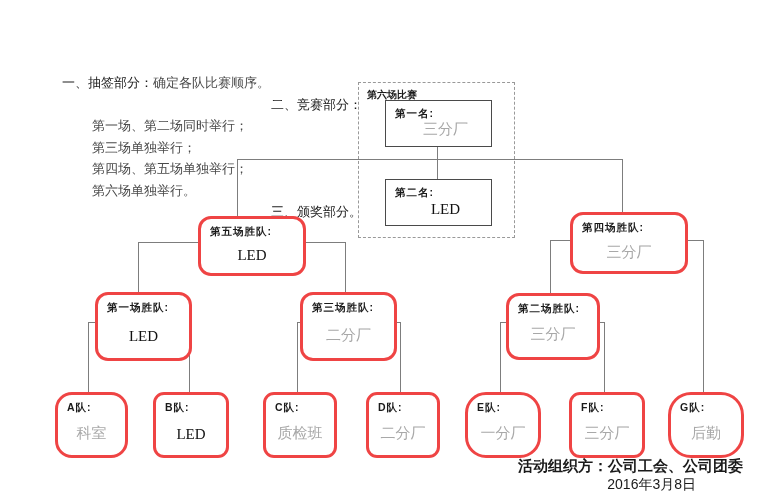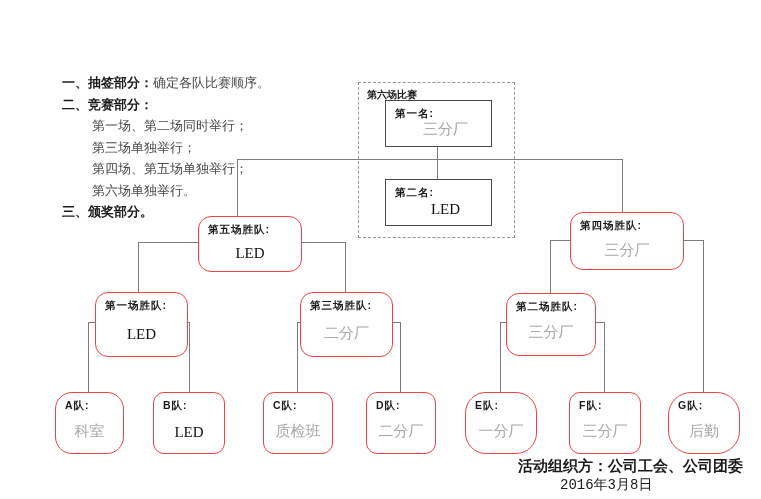--- a/index.html
+++ b/index.html
@@ -9,46 +9,46 @@
   }
   
   .title{
     position:absolute;left:0;top:4px;width:100%;text-align:center;
     font-family:"DejaVu Serif", serif;font-weight:bold;font-size:37px;
     letter-spacing:4px;color:#000;white-space:nowrap;
   }
   
   .notes{position:absolute;left:62px;top:72px;width:300px;font-size:13px;color:#000;}
   .note-line{line-height:21.5px;white-space:nowrap;}
-  .nb{font-weight:bold;color:#1a1a1a;}
+  .nb{font-weight:normal;color:#1a1a1a;text-align:right;}
   .nr{font-weight:normal;color:#4a4a4a;}
   .indent{padding-left:30px;}
   
   .ln{position:absolute;background:#7d7d7d;}
   .ln.h{height:1px;}
   .ln.v{width:1px;}
   
   .dashed-box{position:absolute;border:1px dashed #999;background:transparent;}
   .group-label{position:absolute;font-weight:bold;font-size:10px;color:#1a1a1a;white-space:nowrap;}
   .sqbox{position:absolute;border:1px solid #4a4a4a;background:#fff;}
-  .rbox{position:absolute;border:1px solid #ef4444;background:#fff;border-radius:13px;}
+  .rbox{position:absolute;border:3px solid #ef4444;background:#fff;border-radius:13px;}
   .blabel{
     position:absolute;top:6px;left:9px;font-weight:bold;font-size:10.5px;
     color:#1a1a1a;letter-spacing:1px;white-space:nowrap;
   }
   .bvalue{
     position:absolute;left:0;bottom:9px;width:100%;text-align:center;
     font-family:"Liberation Serif", serif;font-size:15px;white-space:nowrap;
   }
   .sqbox .bvalue{bottom:7px;padding-left:14px;box-sizing:border-box;}
   
   .footer-org{position:absolute;left:518px;top:457px;width:240px;font-size:15px;
     font-weight:bold;color:#1a1a1a;white-space:nowrap;}
-  .footer-date{position:absolute;left:560px;top:476px;width:160px;text-align:left;
-    font-family:Liberation Mono, monospace;font-size:14px;color:#1a1a1a;white-space:nowrap;}
+  .footer-date{position:absolute;left:536px;top:476px;width:160px;text-align:right;
+    font-family:Liberation Sans, sans-serif;font-size:14px;color:#1a1a1a;white-space:nowrap;}
 </style>
 </head>
 <body>
 
 <div id="stage">
 
 
   <div class="notes">
     <div class="note-line">
       <span class="nb">一、抽签部分：</span><span class="nr">确定各队比赛顺序。</span>

